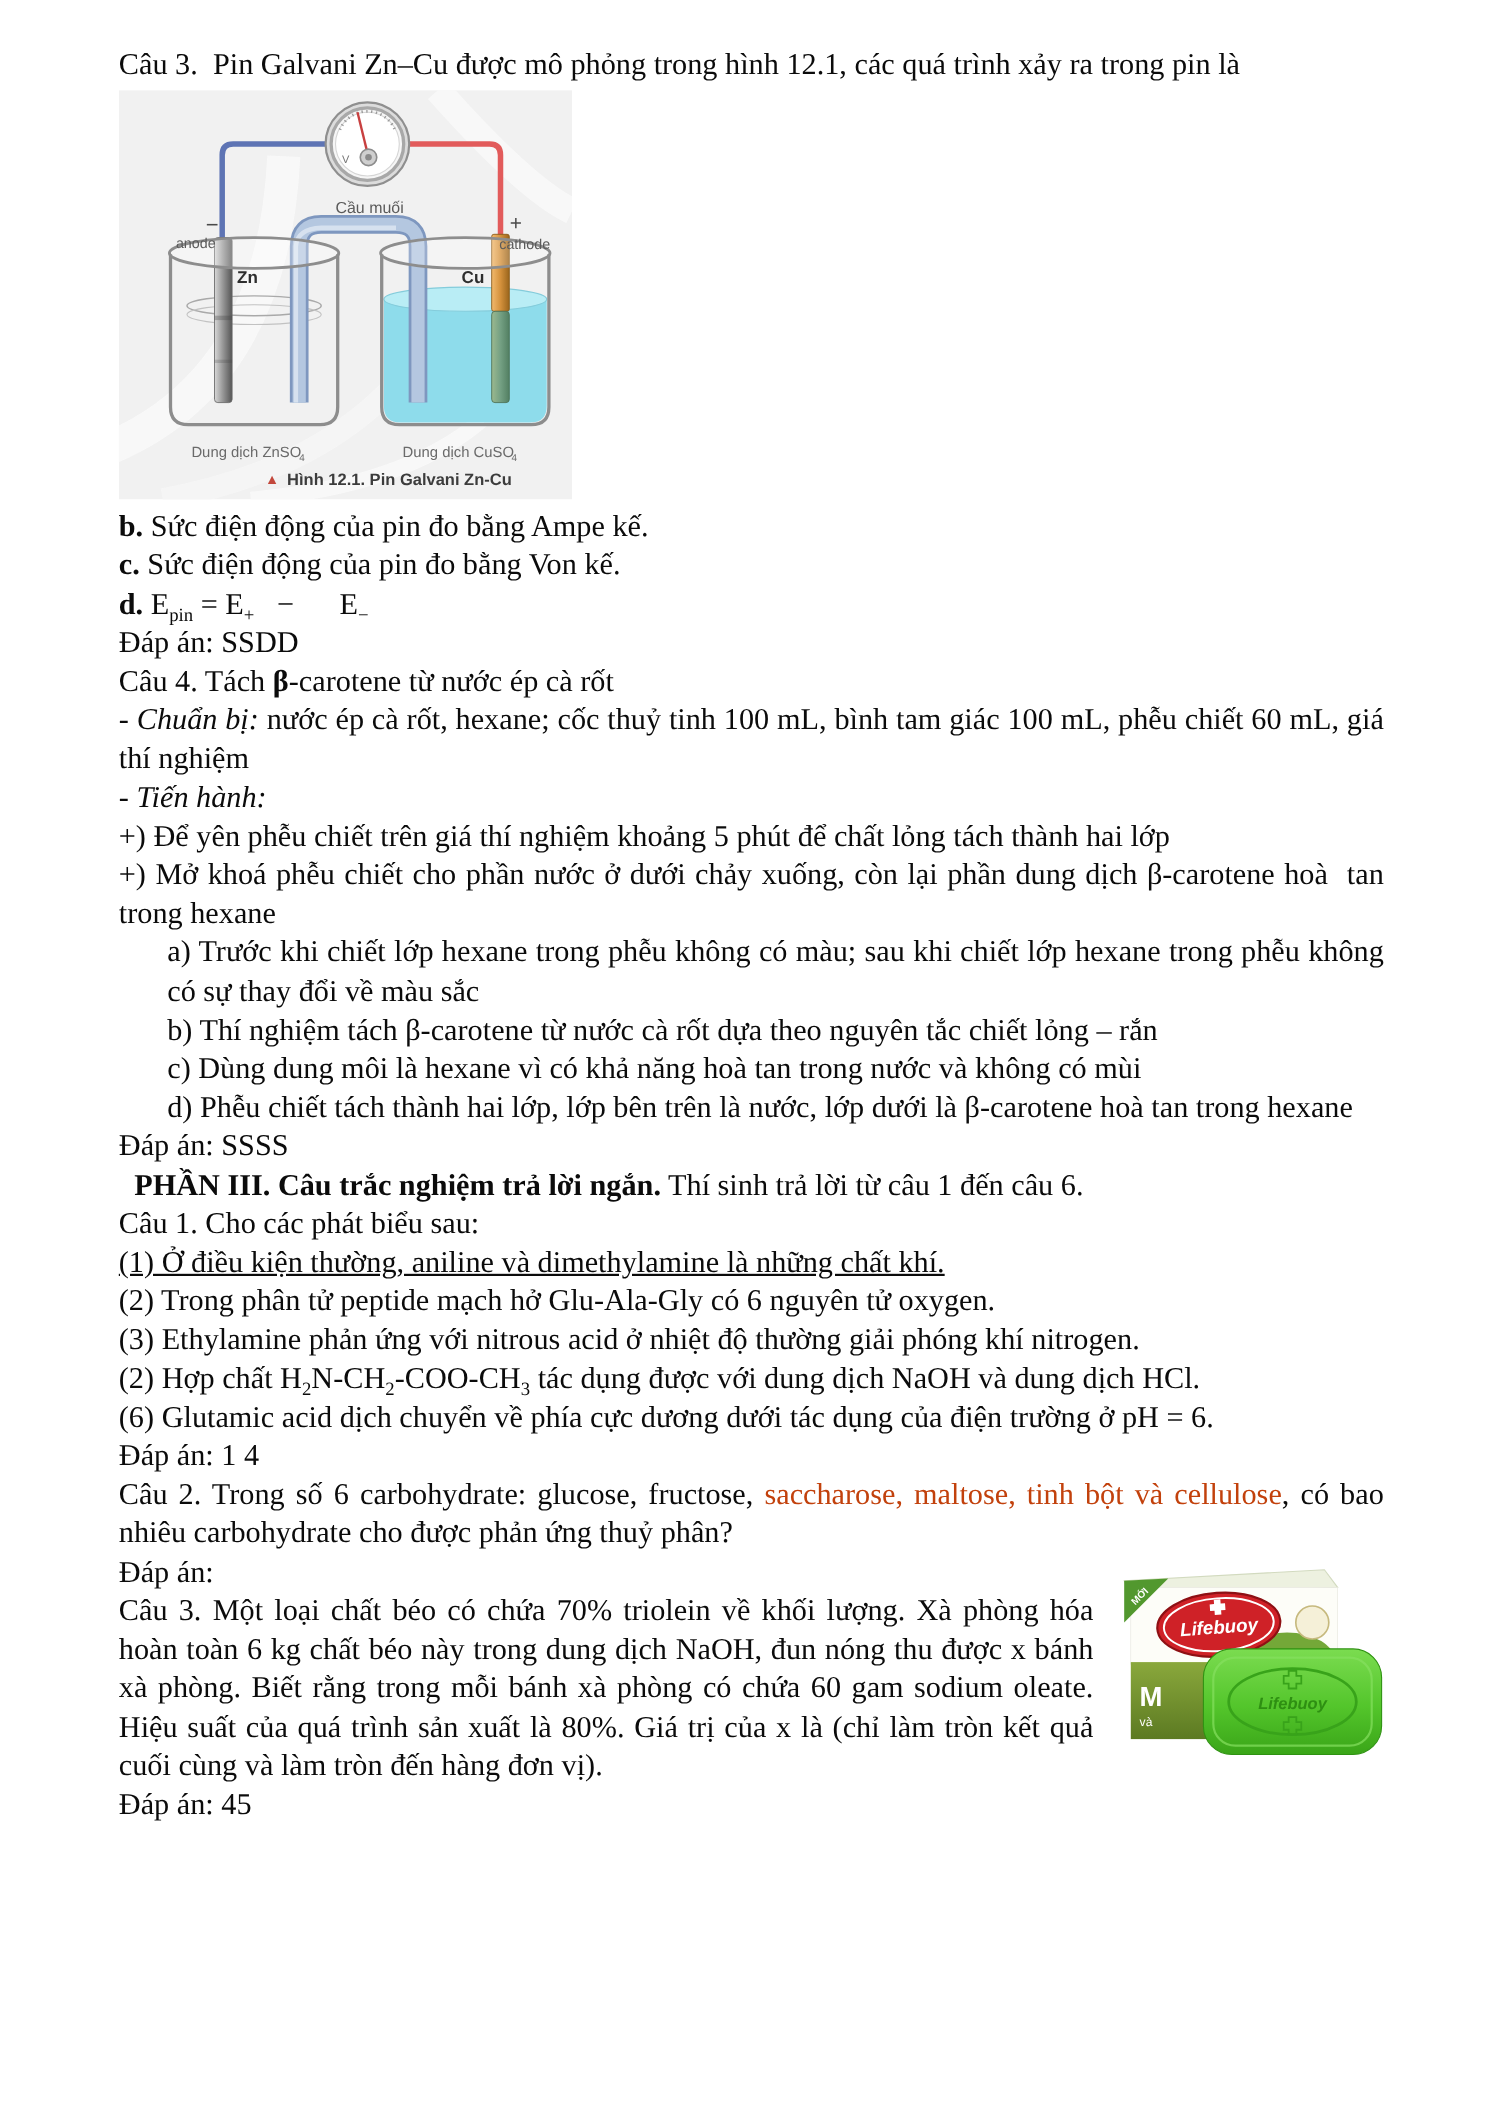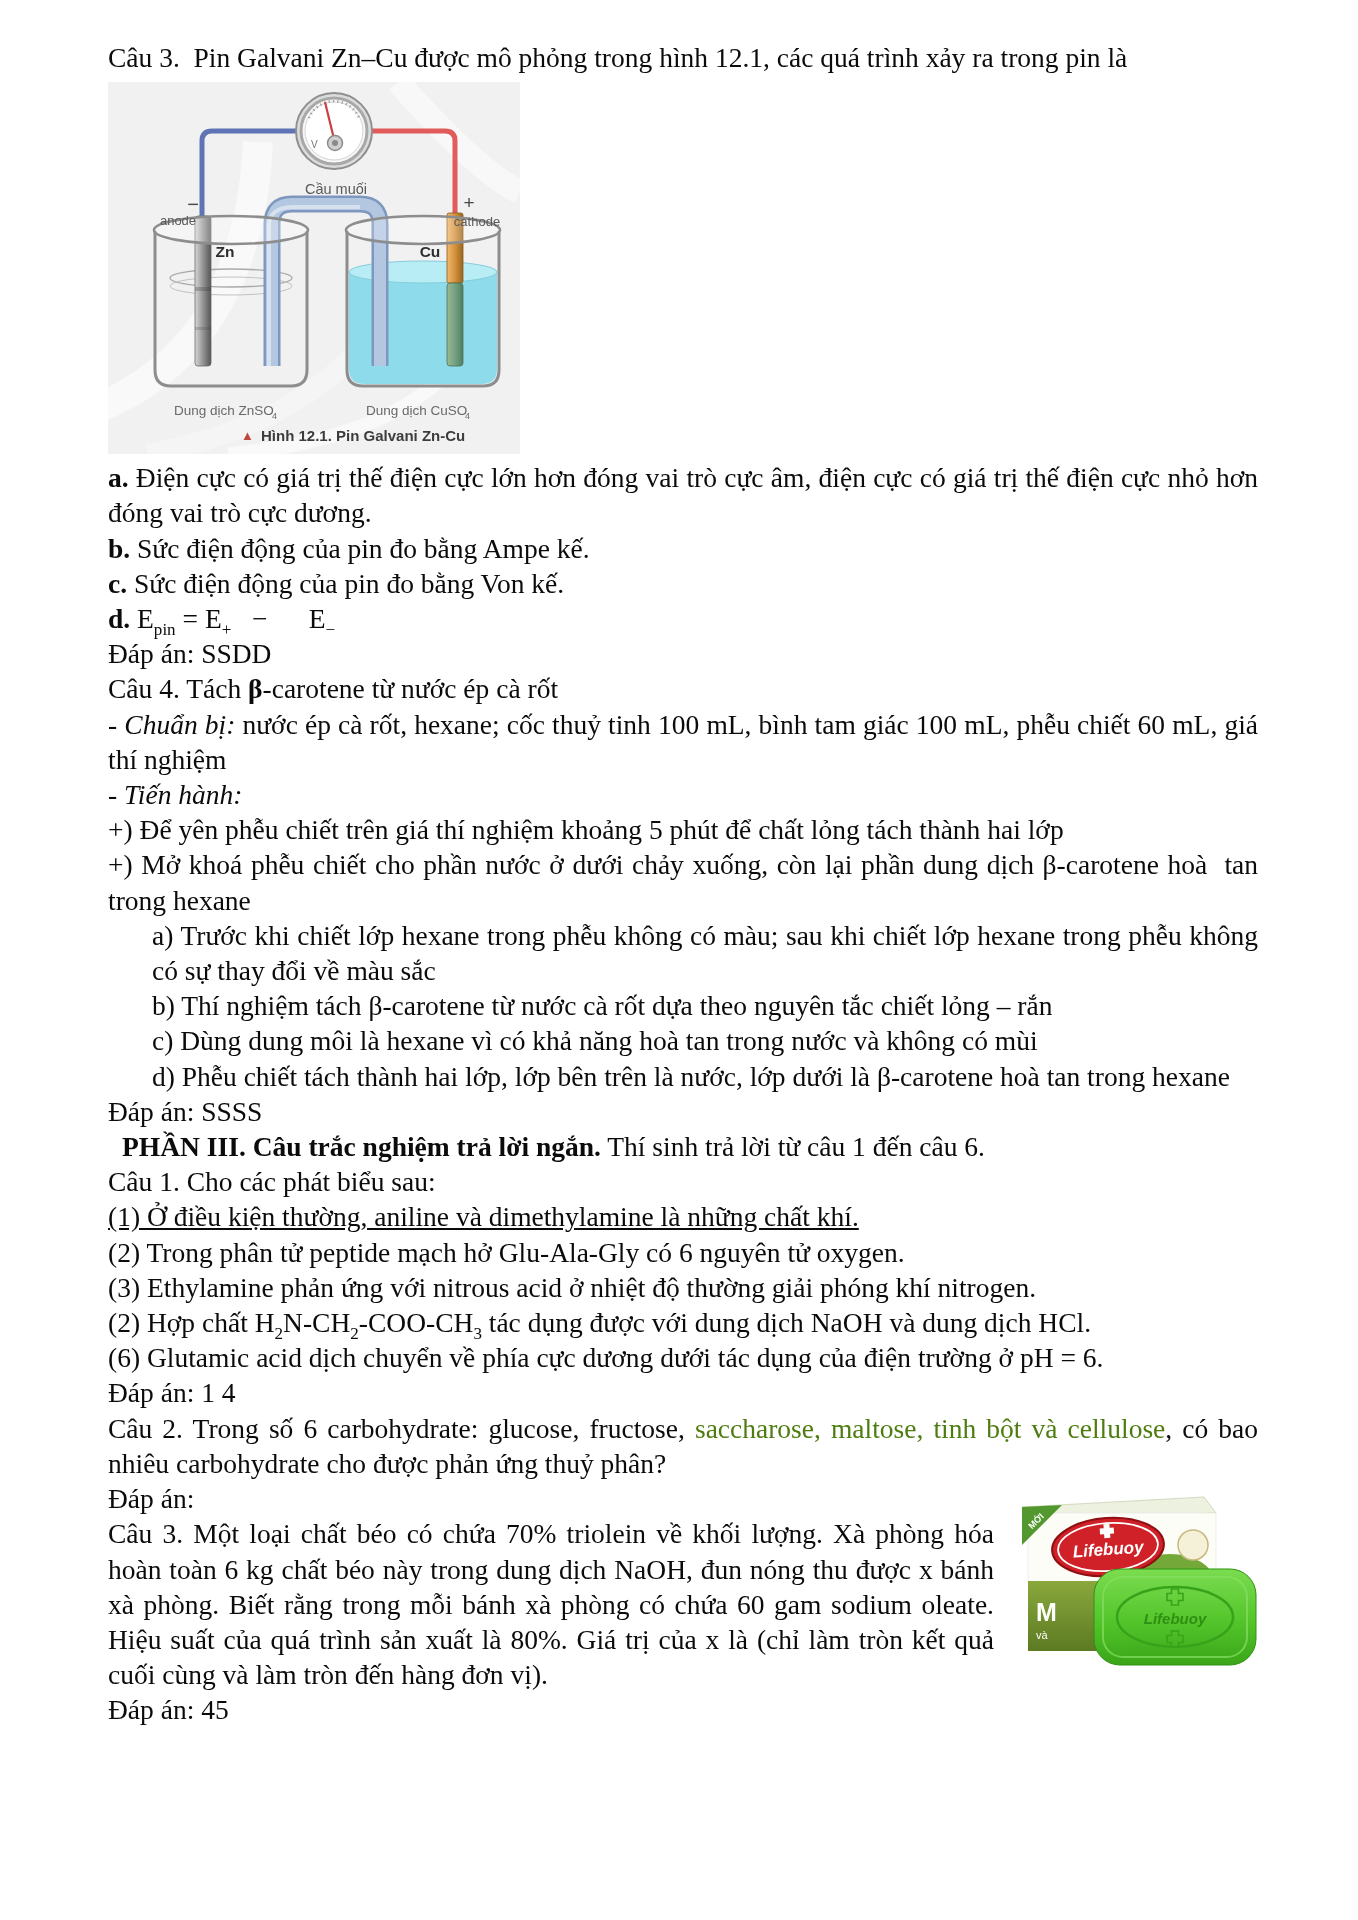--- a/index.html
+++ b/index.html
@@ -7,21 +7,21 @@
     width:1358px;height:1920px;overflow:hidden;background:#ffffff;
     font-family:"Liberation Serif","DejaVu Serif",serif;
     font-size:27.5px;color:#0b0b0b;
   }
   .page{padding:40px 100px 0 108px;}
   p{margin:0;line-height:35.2px;text-align:justify;}
   p.nj{text-align:left;}
   .b{font-weight:bold;}
   .i{font-style:italic;}
   .u{text-decoration:underline;margin-top:17px;}
-  .red{color:#4d7c0f;}
+  .red{color:#c2410c;}
   .indent{margin-left:44px;}
   .small-indent{padding-left:14px;}
   .tiny-indent{padding-left:8px;}
   sub{font-size:0.62em;line-height:0;text-align:center;}
   .fig{width:412px;margin:7px 0 6px 0;}
   .fig svg{display:block;}
   .fig text, .soap text{font-family:"Liberation Sans","DejaVu Sans",sans-serif;}
   .soap{float:right;width:250px;height:184px;margin:2px 0 8px 14px;}
   .c3block::after{content:"";display:block;clear:none;}
 </style>
@@ -111,21 +111,20 @@
         <text x="66" y="333" font-size="13.5" fill="#6a6a6a">Dung dịch ZnSO</text>
         <text x="164" y="337" font-size="9" fill="#6a6a6a">4</text>
         <text x="258" y="333" font-size="13.5" fill="#6a6a6a">Dung dịch CuSO</text>
         <text x="357" y="337" font-size="9" fill="#6a6a6a">4</text>
         <text x="133" y="358" font-size="13" fill="#c2473b">▲</text>
         <text x="153" y="359" font-size="15" font-weight="bold" fill="#3c3c3c">Hình 12.1. Pin Galvani Zn-Cu</text>
       </g>
     </svg>
   </div>
 
-  <p><span class="b">a.</span><span> Điện cực có giá trị thế điện cực lớn hơn đóng vai trò cực âm, điện cực có giá trị thế điện cực nhỏ hơn đóng vai trò cực dương.</span></p>
   <p><span class="b">b.</span><span> Sức điện động của pin đo bằng Ampe kế.</span></p>
   <p><span class="b">c.</span><span> Sức điện động của pin đo bằng Von kế.</span></p>
   <p class="nj"><span class="b">d.</span><span><span> E</span><sub>pin</sub><span> = E</span><sub>+</sub><span>&nbsp;&nbsp;&nbsp;−&nbsp;&nbsp;&nbsp;&nbsp;&nbsp;&nbsp;E</span><sub>−</sub></span></p>
   <p class="nj"><span>Đáp án: SSDD</span></p>
 
   <p class="nj"><span>Câu 4. Tách </span><span class="b">β</span><span>-carotene từ nước ép cà rốt</span></p>
   <p><span>- </span><span class="i">Chuẩn bị:</span><span> nước ép cà rốt, hexane; cốc thuỷ tinh 100 mL, bình tam giác 100 mL, phễu chiết 60&nbsp;mL, giá thí nghiệm</span></p>
   <p class="nj"><span>- </span><span class="i">Tiến hành:</span></p>
   <p><span>+) Để yên phễu chiết trên giá thí nghiệm khoảng 5 phút để chất lỏng tách thành hai lớp</span></p>
   <p><span>+) Mở khoá phễu chiết cho phần nước ở dưới chảy xuống, còn lại phần dung dịch β-carotene hoà&nbsp; tan trong hexane</span></p>

